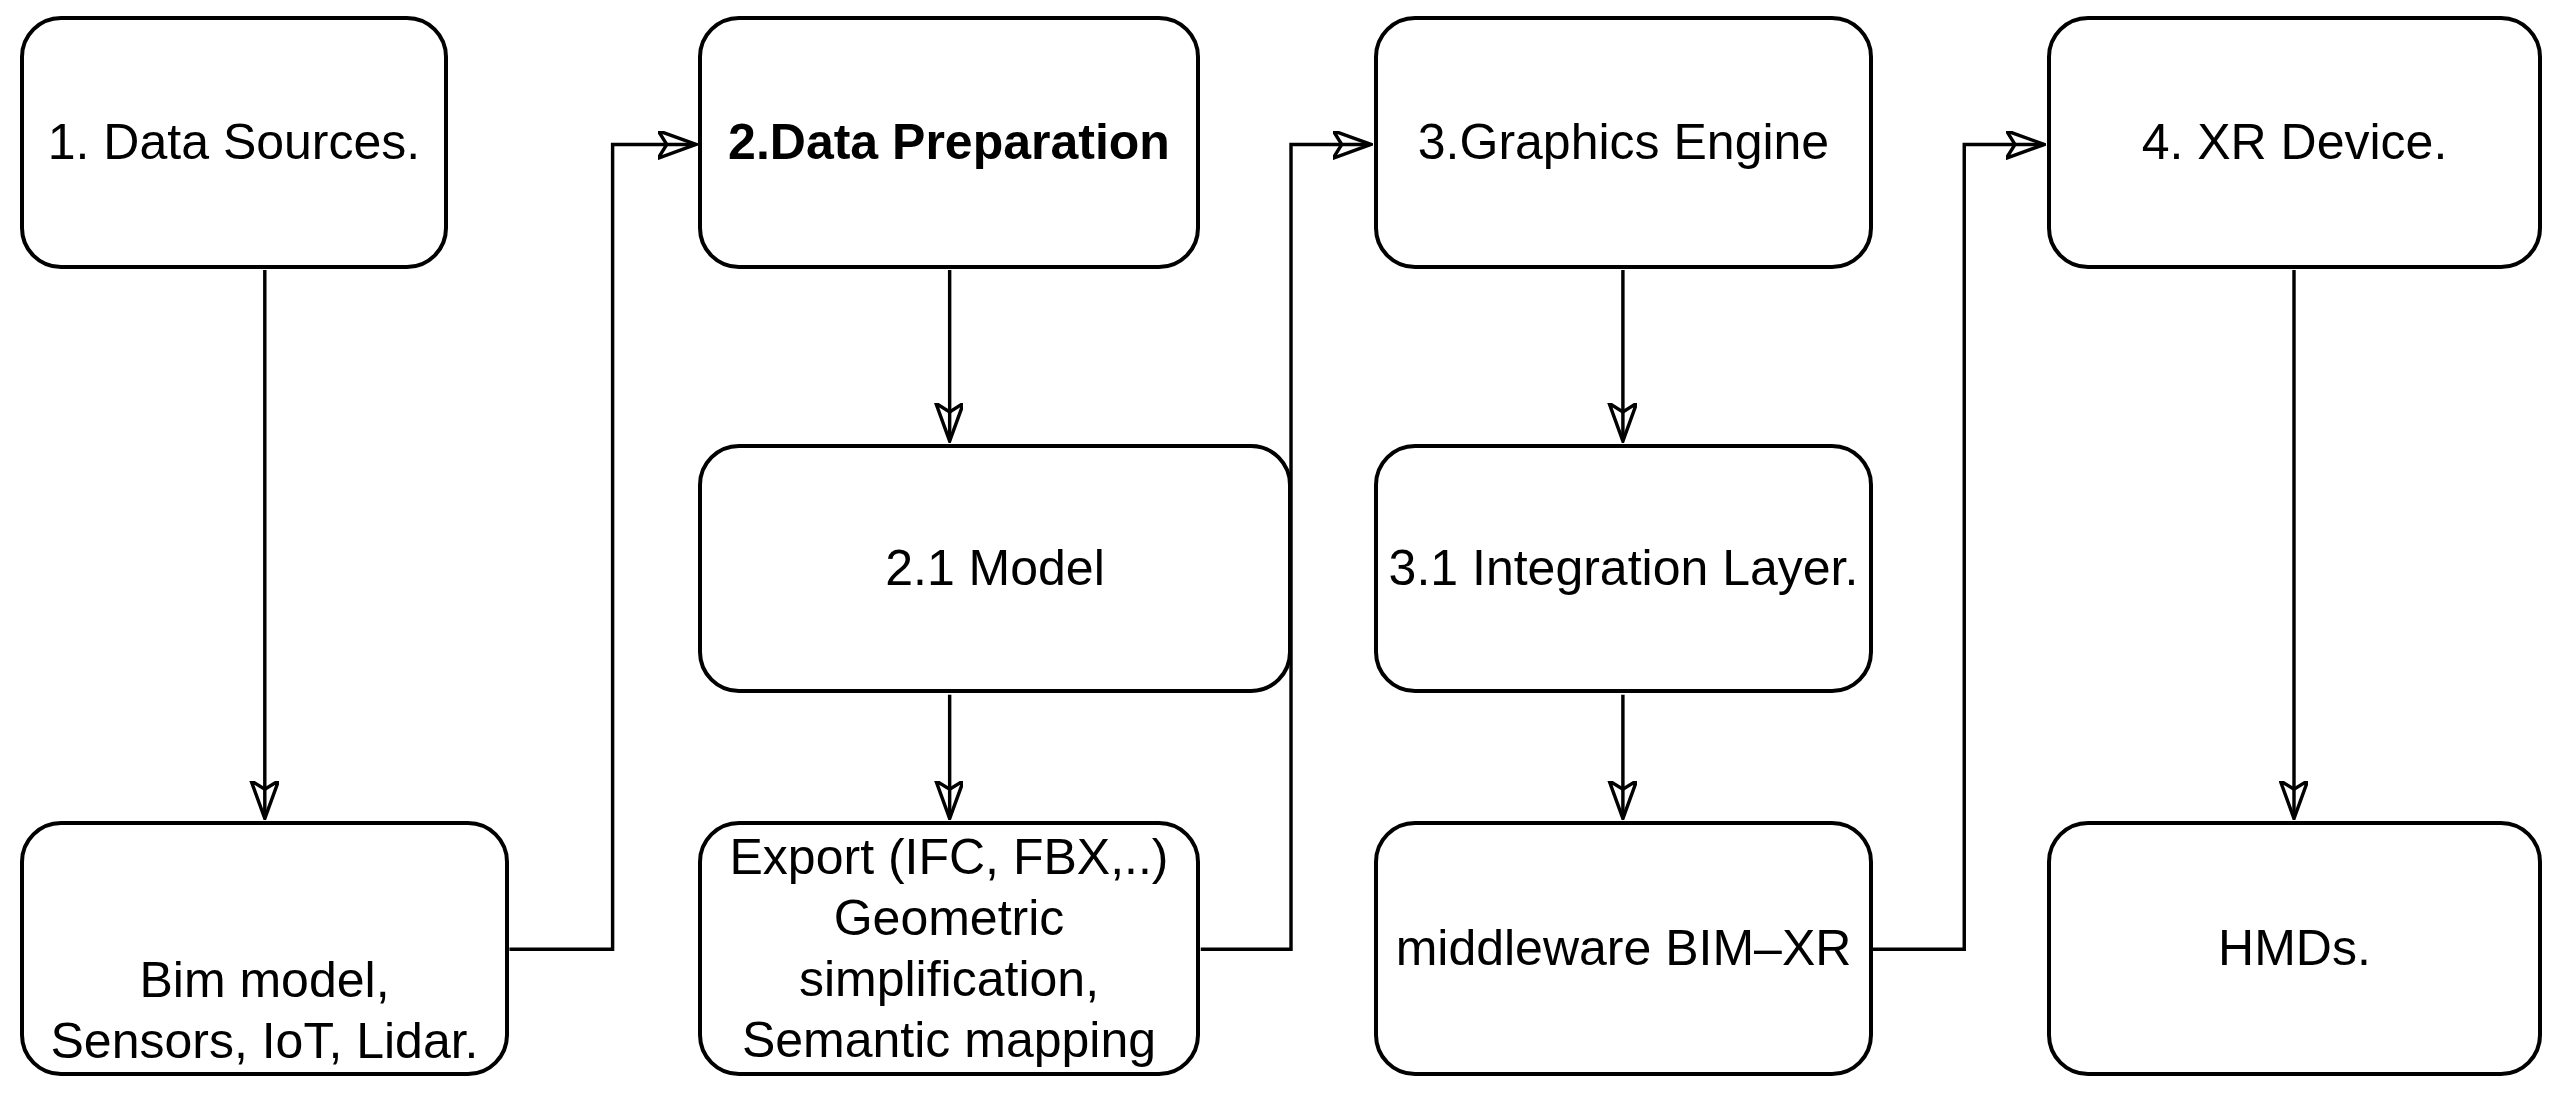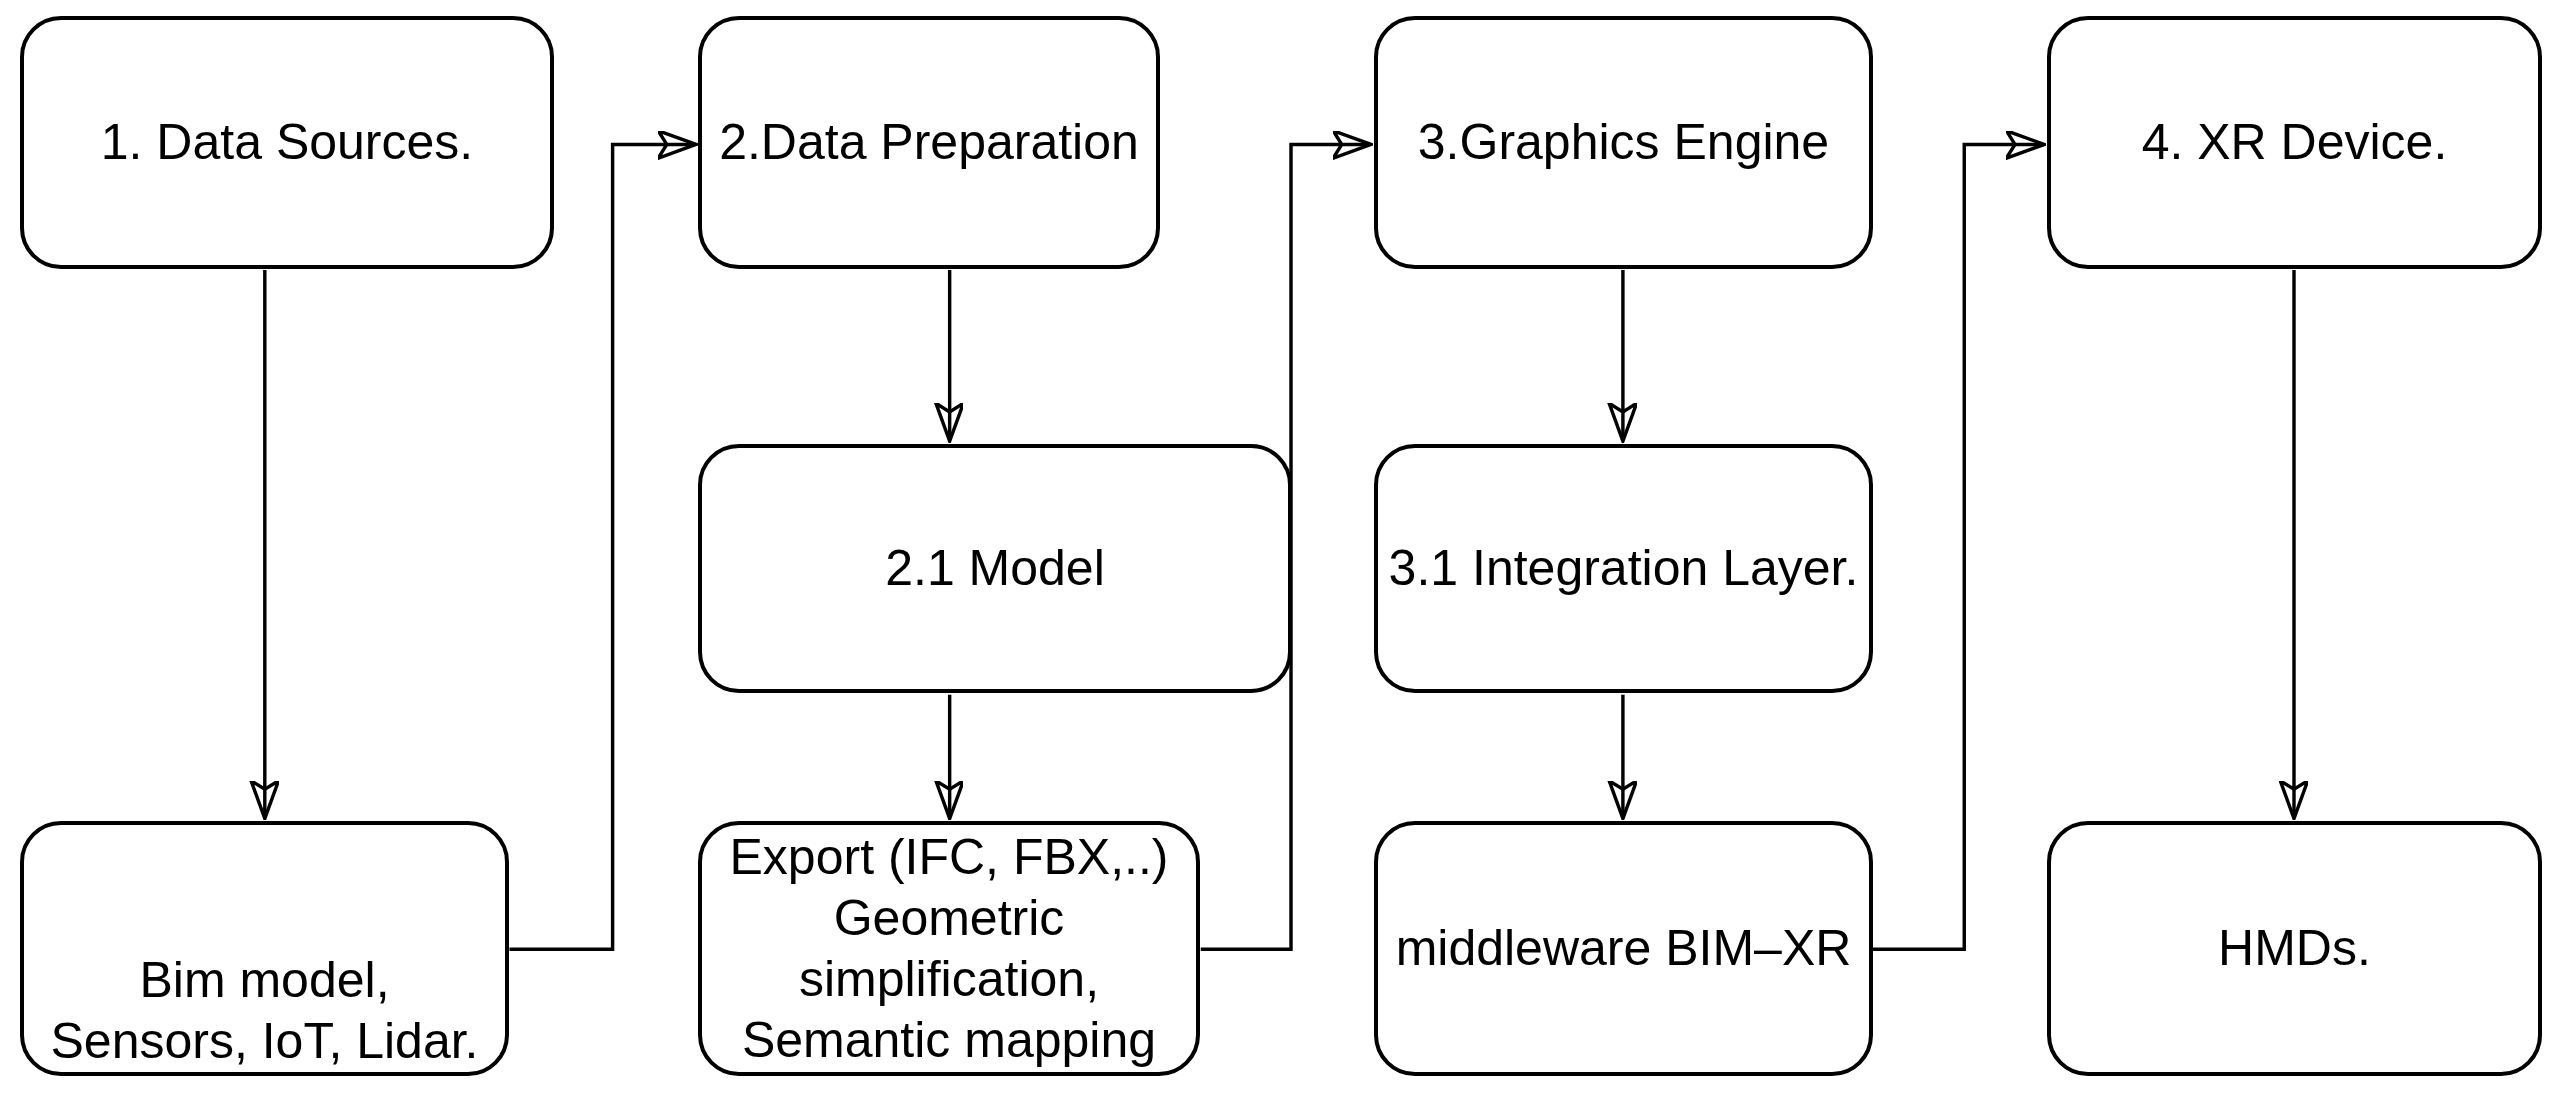--- a/index.html
+++ b/index.html
@@ -17,24 +17,24 @@
     flex-direction:column;
     align-items:center;
     justify-content:center;
     text-align:center;
     font-size:50px;
     line-height:61px;
     color:#000000;
     white-space:nowrap;
   }
   
-  .n-b1 {left:20px;   top:16.3px;  width:534px; height:253px;}
+  .n-b1 {left:20px;   top:16.3px;  width:428px; height:253px;}
   .n-bim{left:20px;   top:821px; width:489px; height:255px;justify-content:flex-end;}
   
-  .n-b2 {left:698px;  top:16.3px;  width:462px; height:253px;}
+  .n-b2 {left:698px;  top:16.3px;  width:502px; height:253px;font-weight:bold;}
   .n-b21{left:698px;  top:444px; width:594px; height:249px;}
   .n-exp{left:698px;  top:821px; width:502px; height:255px;}
   
   .n-b3 {left:1374px; top:16.3px;  width:499px; height:253px;}
   .n-b31{left:1374px; top:444px; width:499px; height:249px;}
   .n-scr{left:1374px; top:821px; width:499px; height:255px;}
   
   .n-b4 {left:2047px; top:16.3px;  width:495px; height:253px;}
   .n-hmd{left:2047px; top:821px; width:495px; height:255px;}
 </style>

